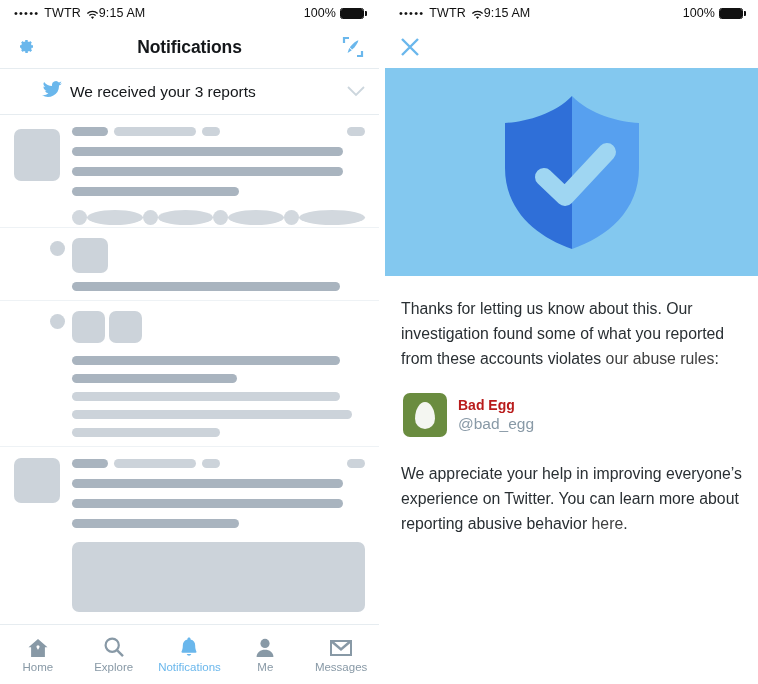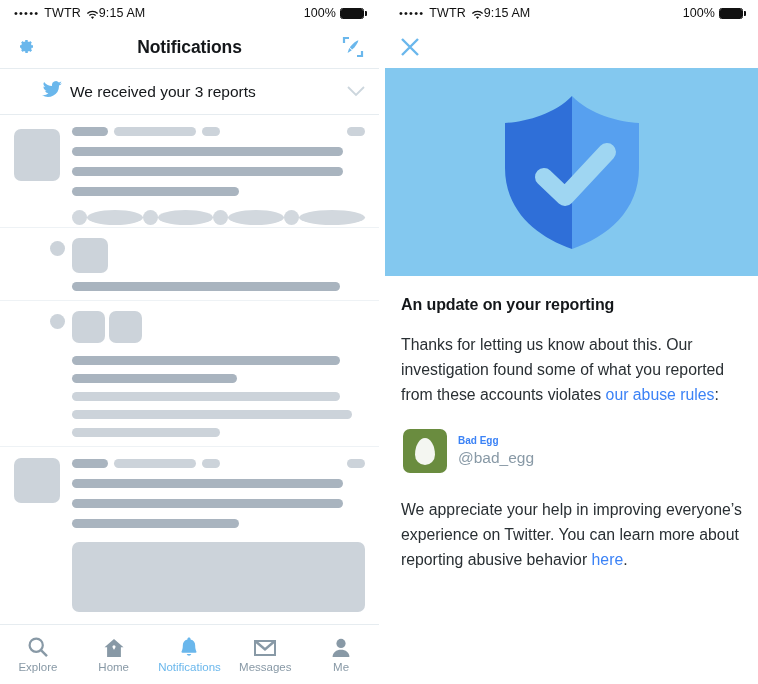--- a/index.html
+++ b/index.html
@@ -85,29 +85,29 @@
 
   
   .hero { width: 373px; height: 208px; background: #83c8ef; position: relative; overflow: hidden; }
   .report-body { padding: 20px 12px 0 16px; }
   .report-h {
     font-size: 16px; font-weight: bold; color: #14171a; margin-bottom: 18px; letter-spacing: -.1px;
   }
   .report-p {
     font-size: 15.8px; line-height: 25px; color: #292f33; margin-bottom: 22px;
   }
-  .lnk { color: #3b82f6; }
+  .lnk { color: #404040; }
   .acct { display: flex; align-items: center; gap: 11px; margin: 0 0 24px 2px; }
   .acct-av {
     width: 44px; height: 44px; border-radius: 7px; background: #6a8c3f;
     display: flex; align-items: center; justify-content: center; flex: 0 0 auto;
   }
   .egg { width: 20px; height: 27px; background: #f4f6f1; border-radius: 50% 50% 50% 50% / 62% 62% 38% 38%; }
   .acct-names { line-height: 1.25; }
-  .acct-name { font-size: 10px; font-weight: bold; color: #3b82f6; }
+  .acct-name { font-size: 14px; font-weight: bold; color: #b91c1c; }
   .acct-handle { font-size: 15.5px; color: #8899a6; }
 </style>
 </head>
 <body>
 
 <div class="screens">
 
   <div class="panel panel-left">
 
     <div class="statusbar">
@@ -227,65 +227,65 @@
         <div class="bar" style="margin-left:58px;margin-top:11px;width:167px;"></div>
         <div class="sq" style="margin-left:58px;margin-top:14px;width:293px;height:70px;"></div>
       </div>
     </div>
 
     <div class="tabbar">
       <div class="tabbar-top"></div>
 
       <div class="tab">
         <span class="tab-ico">
+          <svg width="22" height="20" viewBox="0 0 22 20">
+              <path d="M11 1 1.5 9.2h2.6V19h13.8V9.2h2.6L11 1zm0 6.2a1.6 1.6 0 0 1 1.6 1.6c0 .9-1.6 3-1.6 3s-1.6-2.1-1.6-3A1.6 1.6 0 0 1 11 7.2z" fill="#8899a6"></path>
+            </svg>
+        </span>
+        <span class="tab-label">Home</span>
+      </div>
+
+      <div class="tab">
+        <span class="tab-ico">
           <svg width="22" height="22" viewBox="0 0 22 22">
               <circle cx="9.2" cy="9.2" r="6.6" fill="none" stroke="#8899a6" stroke-width="2.2"></circle>
               <path d="M14.2 14.4 20 20.2" stroke="#8899a6" stroke-width="2.4" fill="none"></path>
             </svg>
         </span>
         <span class="tab-label">Explore</span>
       </div>
 
-      <div class="tab">
-        <span class="tab-ico">
-          <svg width="22" height="20" viewBox="0 0 22 20">
-              <path d="M11 1 1.5 9.2h2.6V19h13.8V9.2h2.6L11 1zm0 6.2a1.6 1.6 0 0 1 1.6 1.6c0 .9-1.6 3-1.6 3s-1.6-2.1-1.6-3A1.6 1.6 0 0 1 11 7.2z" fill="#8899a6"></path>
-            </svg>
-        </span>
-        <span class="tab-label">Home</span>
-      </div>
-
       <div class="tab active">
         <span class="tab-ico">
           <svg width="22" height="22" viewBox="0 0 22 22">
               <path d="M11 1.6c-.9 0-1.6.7-1.6 1.6v.4A6.2 6.2 0 0 0 4.8 9.7c0 4.2-1.3 5.3-1.3 6.2 0 .5.4.8.9.8h13.2c.5 0 .9-.3.9-.8 0-.9-1.3-2-1.3-6.2a6.2 6.2 0 0 0-4.6-6.1V3.2c0-.9-.7-1.6-1.6-1.6z" fill="#6ab7ec"></path>
               <path d="M8.7 18a2.4 2.4 0 0 0 4.6 0H8.7z" fill="#6ab7ec"></path>
             </svg>
         </span>
         <span class="tab-label">Notifications</span>
       </div>
 
       <div class="tab">
         <span class="tab-ico">
+          <svg width="22" height="21" viewBox="0 0 22 21">
+              <circle cx="11" cy="6.4" r="4.6" fill="#8899a6"></circle>
+              <path d="M2.6 20c0-4.6 3.8-7.2 8.4-7.2s8.4 2.6 8.4 7.2H2.6z" fill="#8899a6"></path>
+            </svg>
+        </span>
+        <span class="tab-label">Me</span>
+      </div>
+
+      <div class="tab">
+        <span class="tab-ico">
           <svg width="24" height="20" viewBox="0 0 24 20">
               <path d="M2 3h20v14H2V3z" fill="none" stroke="#8899a6" stroke-width="2"></path>
               <path d="M2.8 3.6 12 11.4l9.2-7.8" fill="none" stroke="#8899a6" stroke-width="2.6"></path>
             </svg>
         </span>
         <span class="tab-label">Messages</span>
-      </div>
-
-      <div class="tab">
-        <span class="tab-ico">
-          <svg width="22" height="21" viewBox="0 0 22 21">
-              <circle cx="11" cy="6.4" r="4.6" fill="#8899a6"></circle>
-              <path d="M2.6 20c0-4.6 3.8-7.2 8.4-7.2s8.4 2.6 8.4 7.2H2.6z" fill="#8899a6"></path>
-            </svg>
-        </span>
-        <span class="tab-label">Me</span>
       </div>
     </div>
   </div>
 
   <div class="panel-gap"></div>
 
   <div class="panel panel-right">
 
     <div class="statusbar">
       <div class="sb-left">
@@ -322,21 +322,20 @@
       <span style="position:absolute;left:50%;top:50%;transform:translate(-50%,-50%);line-height:0;">
         <svg width="150" height="160" viewBox="0 0 150 160">
           <path d="M75 4 C58 22 28 30 8 31 L8 76 C8 119 40 145 75 157 Z" fill="#2f6fd8"></path>
           <path d="M75 4 C92 22 122 30 142 31 L142 76 C142 119 110 145 75 157 Z" fill="#57a0ef"></path>
           <path d="M47 85 L68 105 L110 60" fill="none" stroke="#9fd6f2" stroke-width="18" stroke-linecap="round" stroke-linejoin="round"></path>
         </svg>
       </span>
     </div>
 
     <div class="report-body">
-      <div class="report-h">An update on your reporting</div>
 
       <div class="report-p">
         <span>Thanks for letting us know about this. Our investigation found some of what you reported from these accounts violates </span><span class="lnk">our abuse rules</span><span>:</span>
       </div>
 
       <div class="acct">
         <span class="acct-av">
             <span class="egg"></span>
           </span>
         <span class="acct-names">

